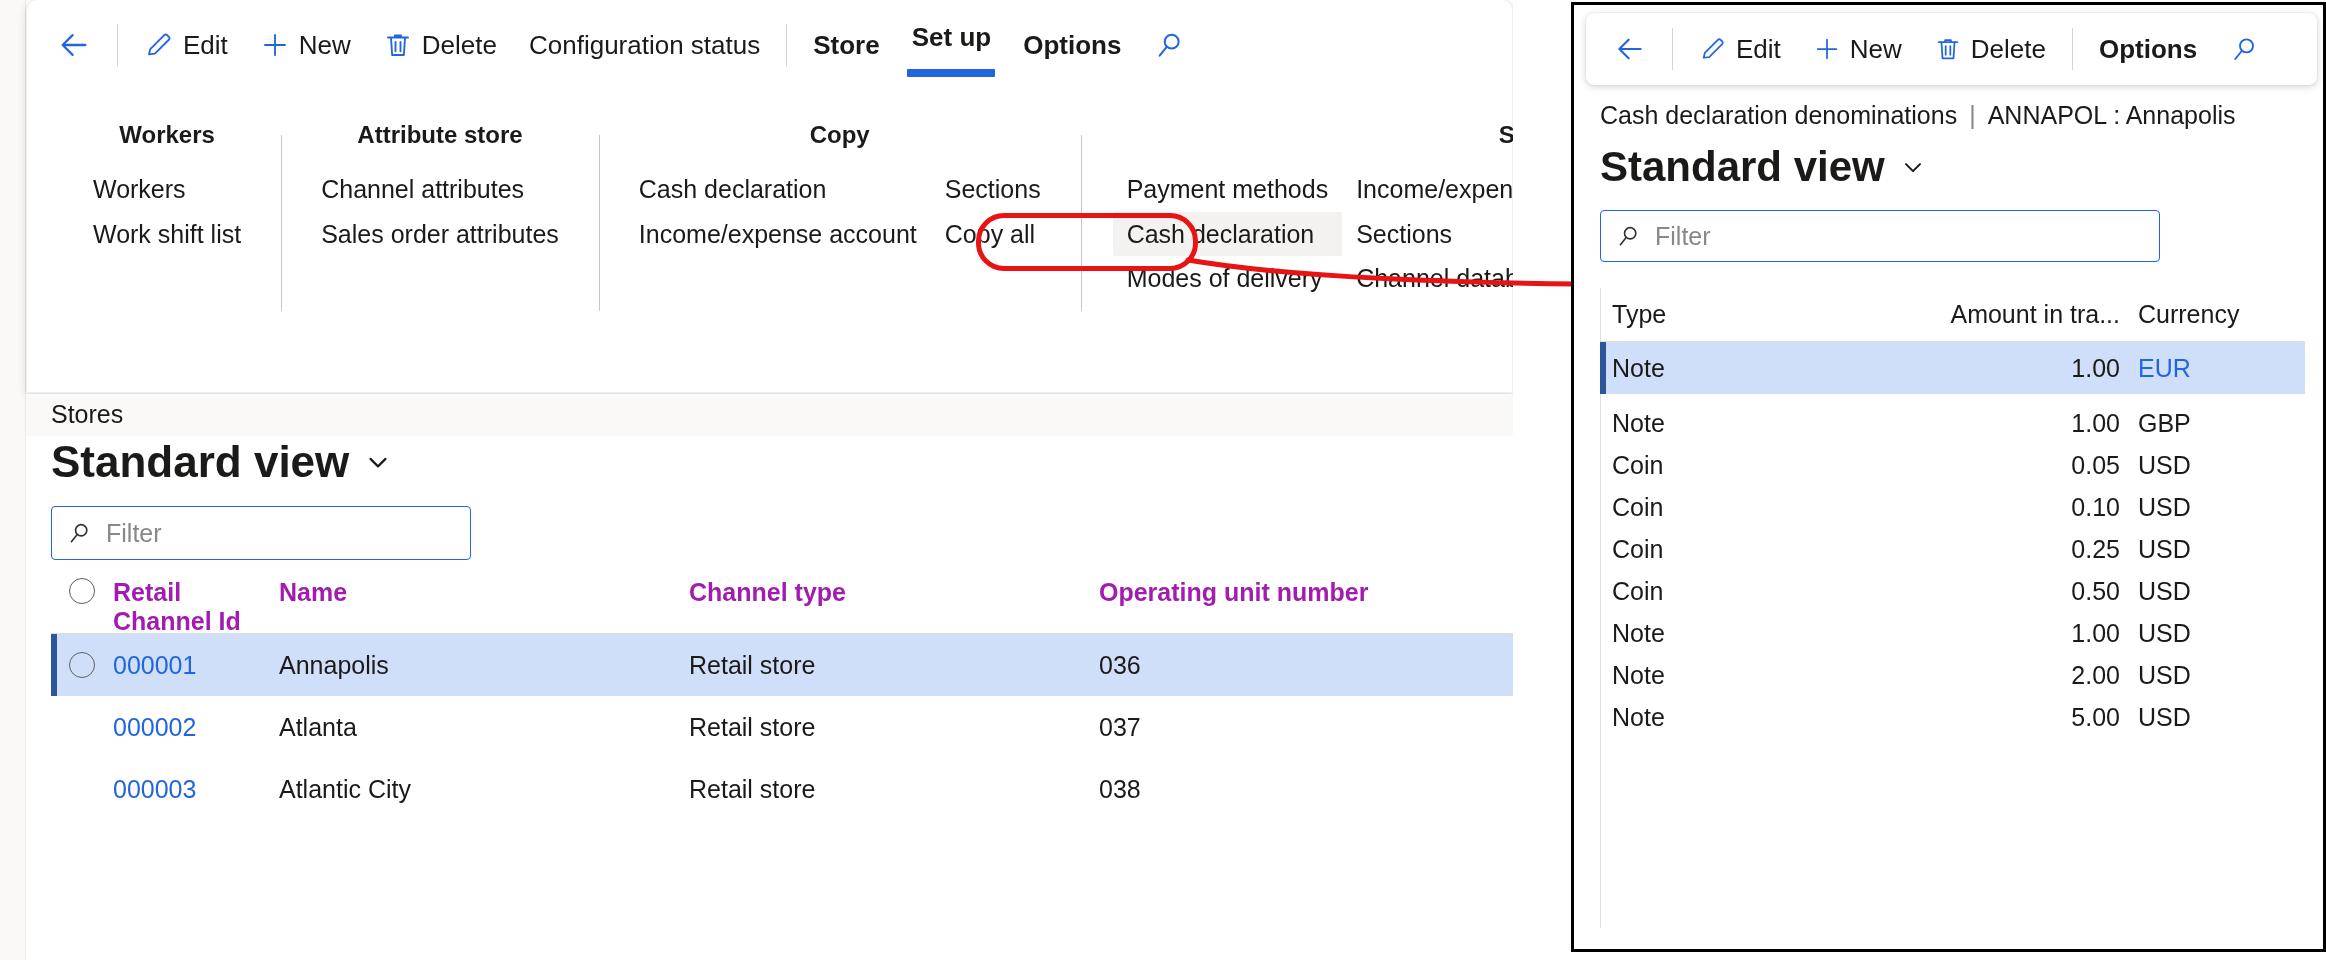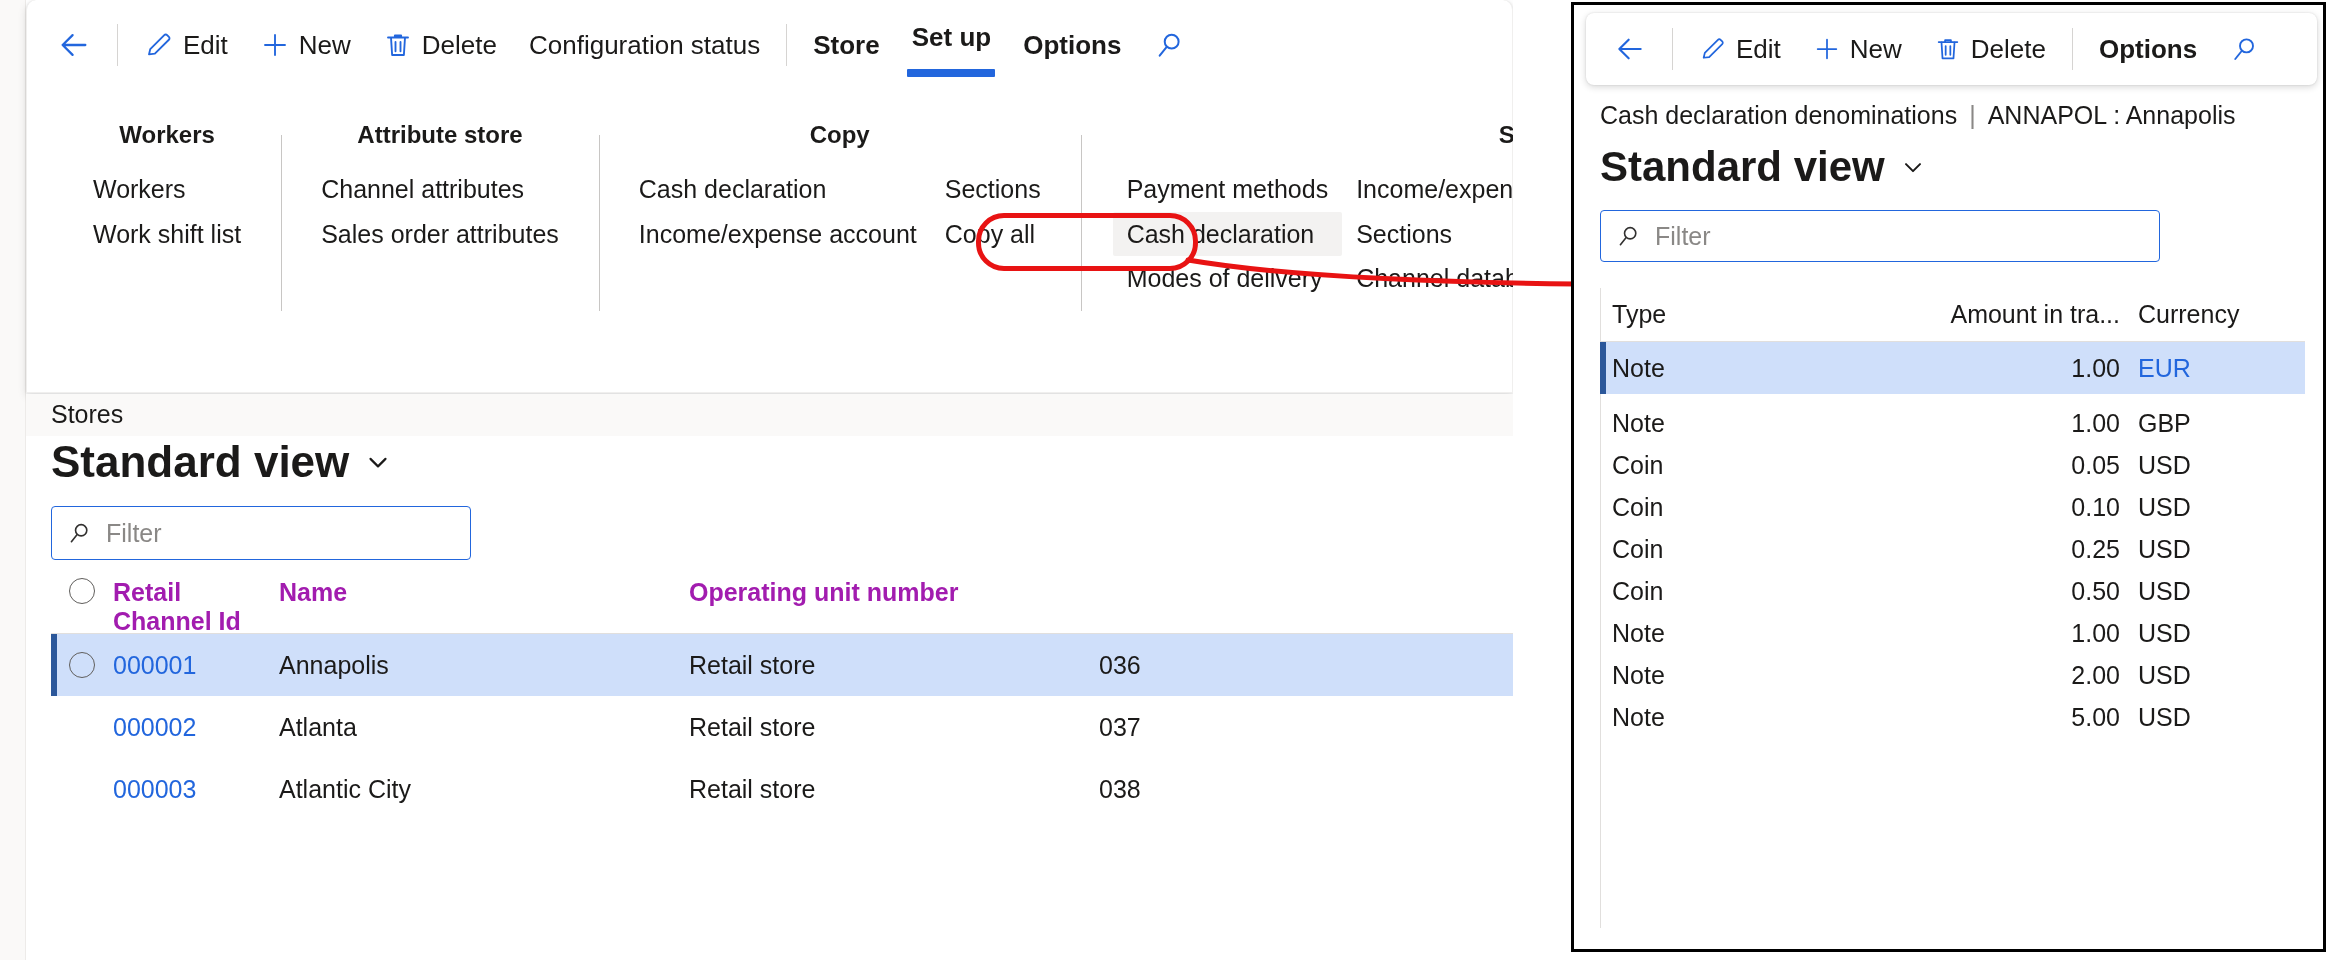--- a/index.html
+++ b/index.html
@@ -362,20 +362,21 @@
         <input type="text" placeholder="Filter" style="">
       </div>
 
       <div class="grid">
         <div class="grid-head">
           <div class="c-sel">
             <span class="radio"></span>
           </div>
           <div class="c-id">Retail Channel Id</div>
           <div class="c-name">Name</div>
+          <div class="c-type">Channel type</div>
           <div class="c-unit">Operating unit number</div>
         </div>
 
         <div class="grid-row selected">
           <div class="c-sel">
             <span class="radio"></span>
           </div>
           <div class="c-id link-blue">000001</div>
           <div class="c-name">Annapolis</div>
           <div class="c-type">Retail store</div>

